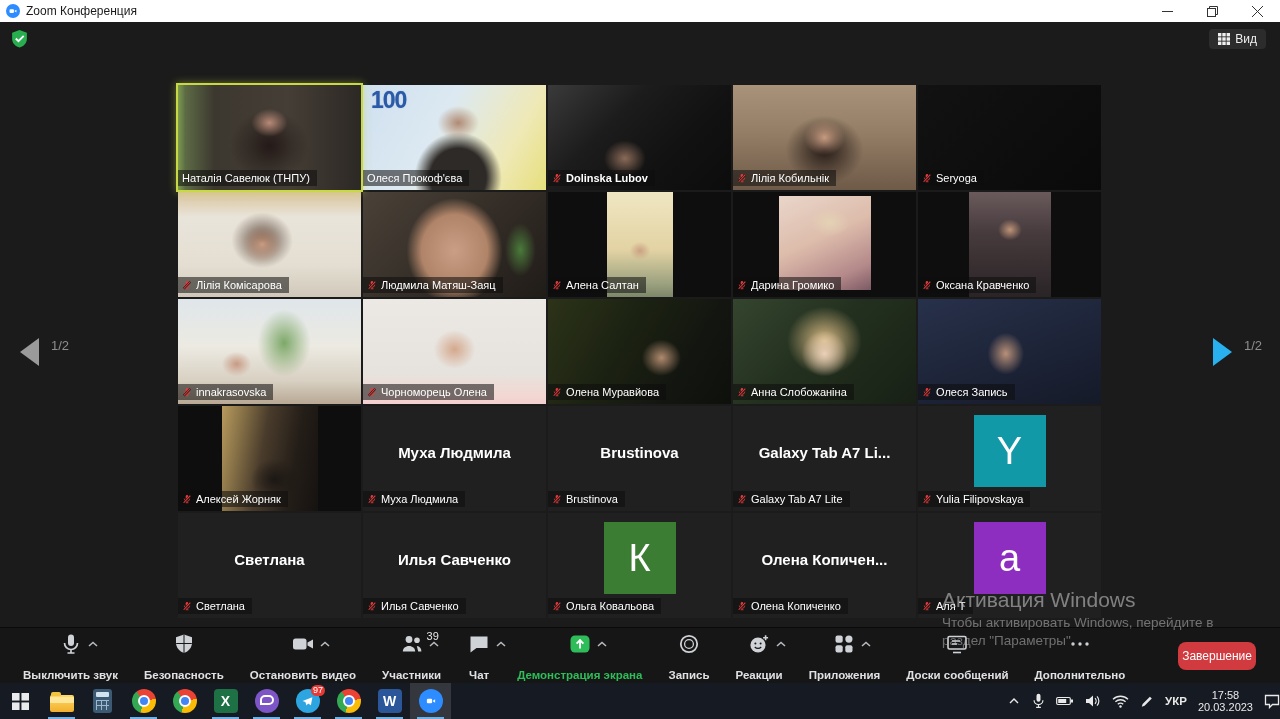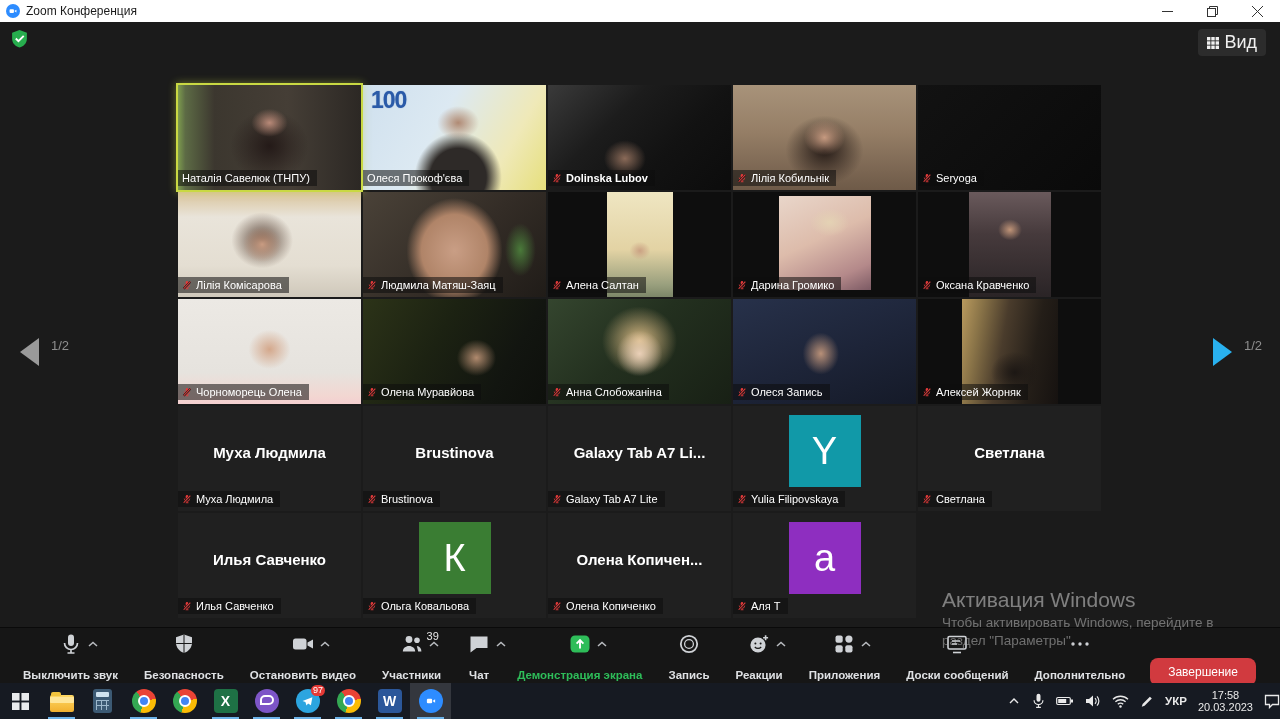--- a/index.html
+++ b/index.html
@@ -11,21 +11,21 @@
   .titlebar{position:absolute;left:0;top:0;width:100%;height:22px;background:#fff;display:flex;align-items:center;z-index:10;}
   .titlebar .zicon{width:14px;height:14px;border-radius:50%;background:#2d8cff;margin:0 6px 0 6px;display:flex;align-items:center;justify-content:center;}
   .titlebar .ttext{font-size:12px;color:#1a1a1a;}
   .win-controls{margin-left:auto;display:flex;height:100%;}
   .win-btn{width:45px;height:100%;display:flex;align-items:center;justify-content:center;color:#333;font-size:12px;}
 
   
   .topstrip{position:absolute;left:0;top:22px;width:100%;height:36px;background:#1b1b1b;z-index:5;}
   .shield-wrap{position:absolute;left:10px;top:7px;}
   .view-btn{position:absolute;right:14px;top:7px;display:flex;align-items:center;gap:5px;background:#2c2c2c;border-radius:4px;
-            padding:3px 9px;color:#f0f0f0;font-size:18px;}
+            padding:3px 9px;color:#f0f0f0;font-size:12px;}
 
   
   .grid{position:absolute;left:178px;top:85px;display:grid;grid-template-columns:repeat(5,183px);grid-auto-rows:105px;gap:2px;z-index:1;}
   .tile{position:relative;background:#202020;overflow:hidden;}
   .tile.is-active{box-shadow:0 0 0 2px #c9d943,0 0 8px 2px rgba(201,217,67,.45);z-index:2;}
   .tile-name{position:absolute;left:0;bottom:4px;display:inline-flex;align-items:center;gap:4px;background:rgba(12,12,12,.55);
              color:#fff;font-size:11px;padding:2px 7px 2px 4px;z-index:3;max-width:97%;white-space:nowrap;overflow:hidden;}
   .tile-name:empty{display:none;}
   .tile-center-name{position:absolute;left:0;right:0;top:38px;text-align:center;color:#fff;font-weight:700;font-size:15px;z-index:1;}
   .tile-avatar{position:absolute;left:50%;top:9px;transform:translateX(-50%);width:72px;height:72px;display:flex;align-items:center;
@@ -101,21 +101,21 @@
   .toolbar{position:absolute;left:0;right:0;bottom:36px;height:56px;background:#161616;border-top:1px solid #0a0a0a;
            display:flex;align-items:center;padding:0 120px 0 10px;z-index:6;}
   .tb-item{position:relative;display:flex;flex-direction:column;align-items:center;justify-content:center;height:100%;
            padding:4px 13px 3px 13px;color:#dfe1e4;}
   .tb-iconwrap{position:relative;height:26px;display:flex;align-items:flex-end;}
   .tb-label{font-size:11.5px;margin-top:13px;white-space:nowrap;font-weight:bold;}
   .tb-label.green{color:#2ebd59;}
   .tb-chev{position:absolute;right:-16px;top:8px;}
   .tb-badge{position:absolute;left:27px;top:-2px;font-size:11px;color:#e7e7e7;}
   .end-btn{position:absolute;right:24px;top:50%;transform:translateY(-50%);background:#d13a3f;color:#fff;font-size:12px;
-           padding:7px 18px;border-radius:8px;border:none;margin-top:16px;}
+           padding:7px 4px;border-radius:8px;border:none;}
 
   
   .watermark{position:absolute;left:942px;top:588px;z-index:9;pointer-events:none;width:330px;}
   .wm-title{font-size:21px;color:rgba(195,195,195,.6);}
   .wm-line{font-size:13.5px;color:rgba(185,185,185,.55);margin-top:3px;}
 
   
   .taskbar{position:absolute;left:0;right:0;bottom:0;height:36px;background:#161a22;display:flex;align-items:center;z-index:10;}
   .tb-apps{display:flex;align-items:center;height:100%;}
   .tb-app{width:41px;height:36px;display:flex;align-items:center;justify-content:center;position:relative;}
@@ -314,20 +314,32 @@
       <div class="tile-name">
         <svg class="mute-icon" width="10" height="10" viewBox="0 0 24 24">
             <rect x="9" y="2.5" width="6" height="11.5" rx="3" fill="#e23b3b"></rect>
             <path d="M5.5 11a6.5 6.5 0 0 0 13 0M12 17.5V21M8.5 21h7" fill="none" stroke="#e23b3b" stroke-width="2"></path>
             <path d="M4 21L20 4" stroke="#141414" stroke-width="5"></path>
             <path d="M4 21L20 4" stroke="#e23b3b" stroke-width="2.6"></path>
           </svg>
         <span class="tile-name-text">Оксана Кравченко</span>
       </div>
     </div>
+      <div class="tile scene-krasovska">
+
+      <div class="tile-name">
+        <svg class="mute-icon" width="10" height="10" viewBox="0 0 24 24">
+            <rect x="9" y="2.5" width="6" height="11.5" rx="3" fill="#e23b3b"></rect>
+            <path d="M5.5 11a6.5 6.5 0 0 0 13 0M12 17.5V21M8.5 21h7" fill="none" stroke="#e23b3b" stroke-width="2"></path>
+            <path d="M4 21L20 4" stroke="#141414" stroke-width="5"></path>
+            <path d="M4 21L20 4" stroke="#e23b3b" stroke-width="2.6"></path>
+          </svg>
+        <span class="tile-name-text">innakrasovska</span>
+      </div>
+    </div>
       <div class="tile scene-chornomorets">
 
       <div class="tile-name">
         <svg class="mute-icon" width="10" height="10" viewBox="0 0 24 24">
             <rect x="9" y="2.5" width="6" height="11.5" rx="3" fill="#e23b3b"></rect>
             <path d="M5.5 11a6.5 6.5 0 0 0 13 0M12 17.5V21M8.5 21h7" fill="none" stroke="#e23b3b" stroke-width="2"></path>
             <path d="M4 21L20 4" stroke="#141414" stroke-width="5"></path>
             <path d="M4 21L20 4" stroke="#e23b3b" stroke-width="2.6"></path>
           </svg>
         <span class="tile-name-text">Чорноморець Олена</span>

